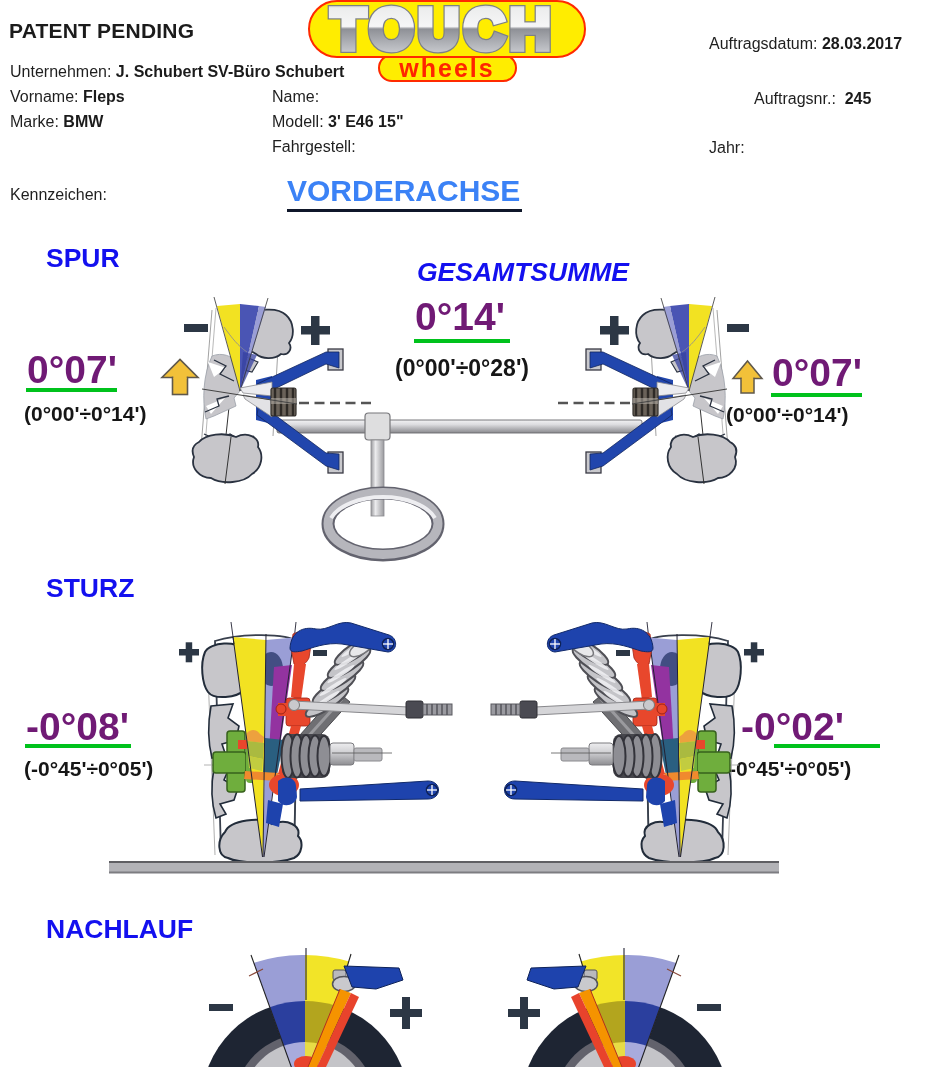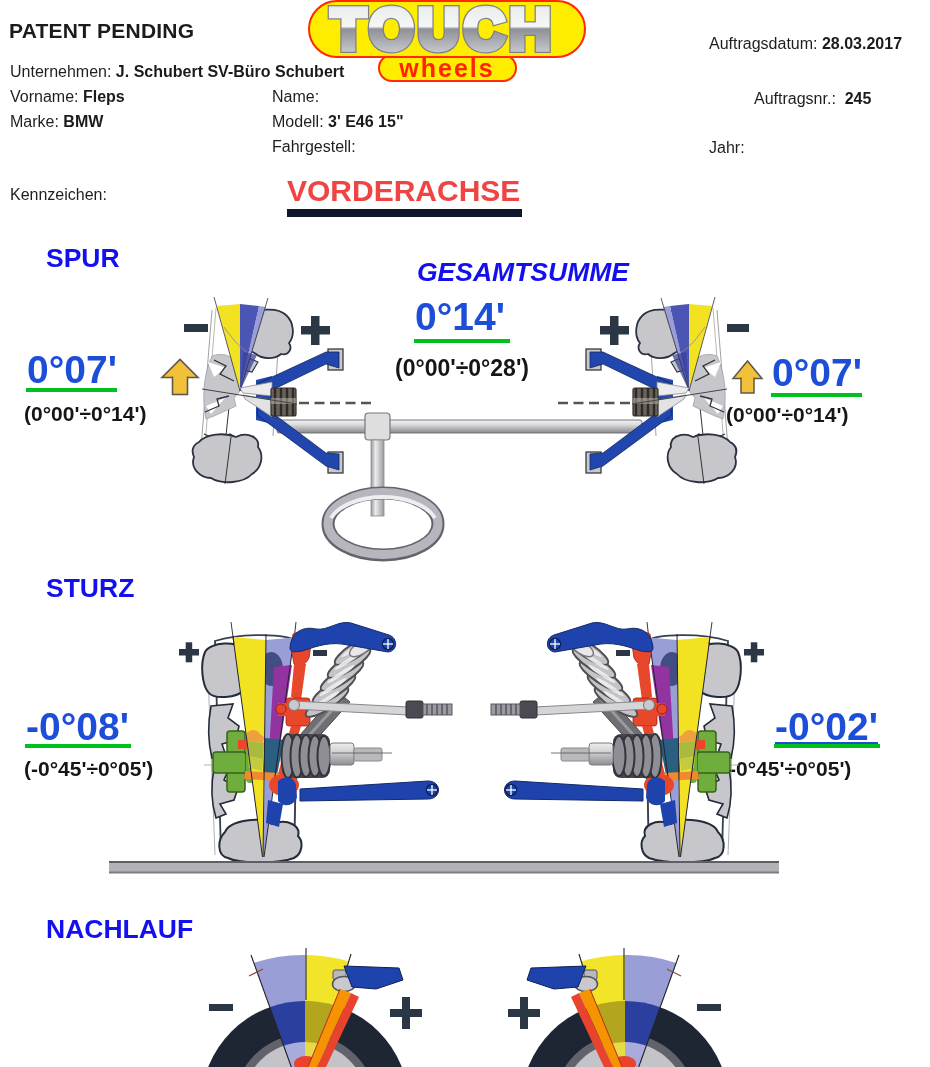--- a/index.html
+++ b/index.html
@@ -2,21 +2,21 @@
 <html><head>
 <meta charset="utf-8">
 <style>
   html,body{margin:0;padding:0;}
   body{width:930px;height:1067px;background:#fff;position:relative;overflow:hidden;
        font-family:"Liberation Sans", sans-serif;}
   .abs{position:absolute;white-space:nowrap;}
   .it{color:#1f1f1f;}
   .bd{font-weight:bold;color:#1b1b1b;}
   .lbl{color:#1310ef;font-weight:bold;font-size:26.5px;}
-  .gval{color:#1d4ed8;font-weight:bold;font-size:39px;}
+  .gval{color:#701a75;font-weight:bold;font-size:39px;}
   .gul{position:absolute;height:4px;background:#00c21c;}
   .rng{color:#161616;font-weight:bold;font-size:20px;}
   .fl{font-size:16px;}
 </style>
 </head>
 <body>
 
 <div class="abs bd" style="left:9px;top:19px;font-size:21px;letter-spacing:0.2px;">PATENT PENDING</div>
 
 <div class="abs fl" style="left:10px;top:63px;"><span class="it">Unternehmen:</span> <span class="bd">J. Schubert SV-Büro Schubert</span></div>
@@ -42,43 +42,43 @@
  <stop offset="1" stop-color="#dcdde0"></stop>
 </linearGradient>
 </defs>
 <rect x="76" y="55" width="137" height="26" rx="13" ry="13" fill="#ffed00" stroke="#ff2a00" stroke-width="2"></rect>
 <rect x="6" y="1" width="276" height="56" rx="28" ry="28" fill="#ffed00" stroke="#ff2a00" stroke-width="2"></rect>
 <text x="140" y="49" font-size="57" font-weight="bold" text-anchor="middle" letter-spacing="4.5" fill="none" stroke="#7d8086" stroke-width="8" style="font-family:'Liberation Sans',sans-serif;">TOUCH</text>
 <text x="140" y="49" font-size="57" font-weight="bold" text-anchor="middle" letter-spacing="4.5" fill="url(#chrome)" stroke="url(#chrome)" stroke-width="5.5" style="font-family:'Liberation Sans',sans-serif;">TOUCH</text>
 <text x="144" y="77" font-size="25" font-weight="bold" text-anchor="middle" letter-spacing="2" fill="#ff2400" style="font-family:'Liberation Sans',sans-serif;">wheels</text>
 </svg>
 
-<div class="abs" style="left:287px;top:174px;font-size:30px;font-weight:bold;color:#ef4444;
-     border-bottom:8px solid #0f172a;padding:0 2px 1px 0;">VORDERACHSE</div>
+<div class="abs" style="left:287px;top:174px;font-size:30px;font-weight:bold;color:#3b82f6;
+     border-bottom:3px solid #0f172a;padding:0 2px 1px 0;">VORDERACHSE</div>
 
 <div class="abs lbl" style="left:46px;top:243px;">SPUR</div>
 <div class="abs lbl" style="left:417px;top:257px;font-style:italic;">GESAMTSUMME</div>
 
 <div class="abs gval" style="left:27px;top:348px;">0°07'</div>
 <div class="gul" style="left:26px;top:388px;width:91px;"></div>
 <div class="abs rng" style="left:24px;top:402px;font-size:21px;">(0°00'÷0°14')</div>
 
 <div class="abs gval" style="left:415px;top:295px;">0°14'</div>
 <div class="gul" style="left:414px;top:339px;width:96px;"></div>
 <div class="abs rng" style="left:395px;top:355px;font-size:23px;">(0°00'÷0°28')</div>
 
 <div class="abs gval" style="left:772px;top:351px;">0°07'</div>
 <div class="gul" style="left:771px;top:393px;width:91px;"></div>
 <div class="abs rng" style="left:726px;top:403px;font-size:21px;">(0°00'÷0°14')</div>
 
 <div class="abs lbl" style="left:46px;top:573px;">STURZ</div>
 <div class="abs gval" style="left:26px;top:705px;">-0°08'</div>
 <div class="gul" style="left:25px;top:744px;width:106px;"></div>
 <div class="abs rng" style="left:24px;top:757px;font-size:21px;">(-0°45'÷0°05')</div>
-<div class="abs gval" style="left:775px;top:705px;text-decoration:underline;">-0°02'</div>
+<div class="abs gval" style="left:741px;top:705px;">-0°02'</div>
 <div class="gul" style="left:774px;top:744px;width:106px;"></div>
 <div class="abs rng" style="left:722px;top:757px;font-size:21px;">(-0°45'÷0°05')</div>
 
 <div class="abs lbl" style="left:46px;top:914px;">NACHLAUF</div>
 
 <svg class="abs" style="left:0;top:280px;" width="930" height="300" viewBox="0 280 930 300">
 <defs>
 <linearGradient id="barv" x1="0" y1="0" x2="0" y2="1">
  <stop offset="0" stop-color="#f2f2f4"></stop>
         <stop offset="0.35" stop-color="#dcdcdf"></stop>

